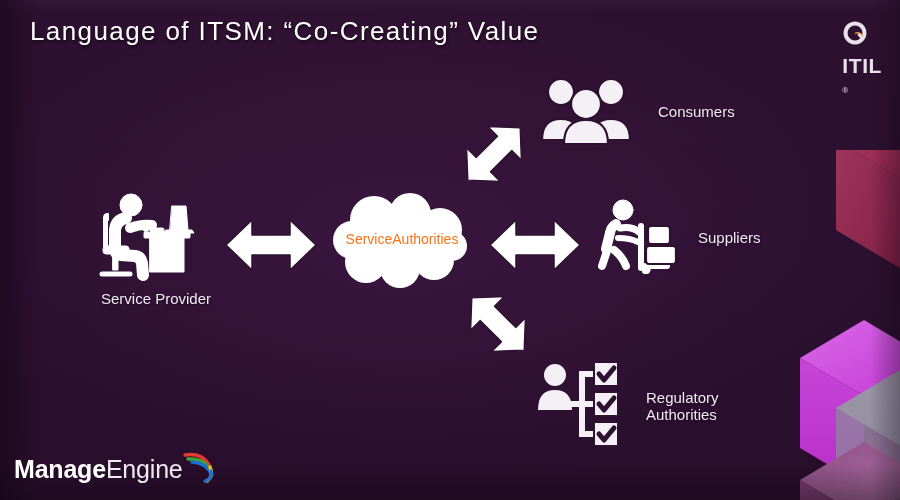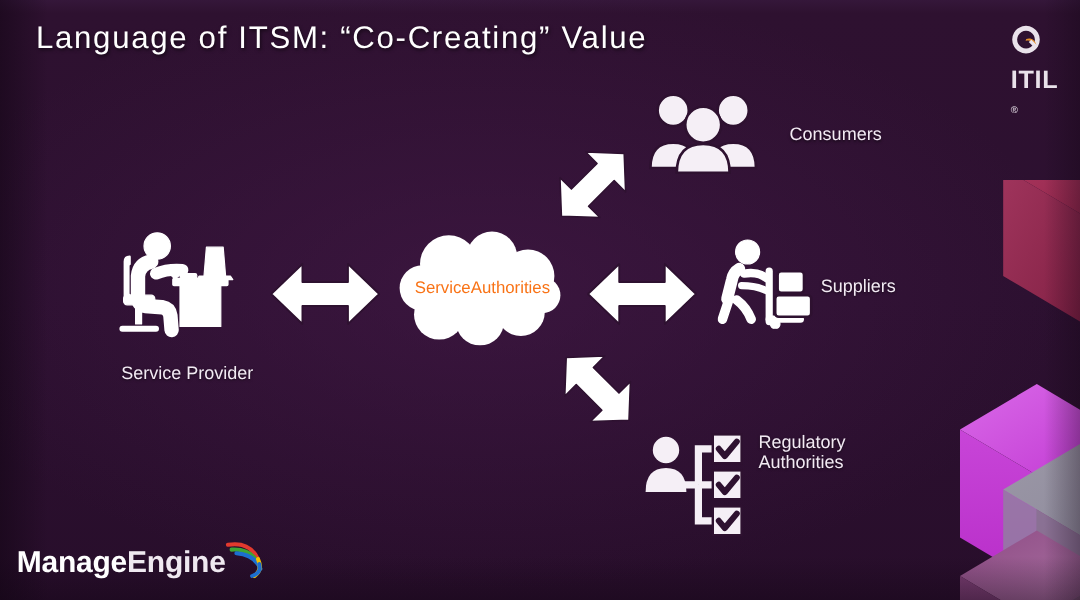--- a/index.html
+++ b/index.html
@@ -91,25 +91,25 @@
     text-shadow: 0 1px 2px rgba(0,0,0,0.5);
     white-space: pre-line;
     line-height: 1.15;
   }
   .node-sp {
     left: 86px;
     top: 186px;
     width: 140px;
     text-align: center;
   }
-  .node-sp .node-label { margin-top: 12px; }
+  .node-sp .node-label { margin-top: 0; }
 
   .node-consumers { left: 540px; top: 74px; display: flex; align-items: center; gap: 26px; }
-  .node-suppliers { left: 598px; top: 198px; display: flex; align-items: center; }
-  .node-regulatory { left: 532px; top: 360px; display: flex; align-items: flex-start; }
+  .node-suppliers { left: 598px; top: 198px; display: flex; align-items: center; gap: 14px; }
+  .node-regulatory { left: 532px; top: 360px; display: flex; align-items: center; gap: 14px; }
 
   
   .cloud-wrap {
     position: absolute;
     left: 328px;
     top: 192px;
     width: 148px;
     height: 96px;
   }
   .cloud-text {
@@ -143,21 +143,21 @@
     margin-top: 19px;
   }
   .me-manage {
     font-size: 25px;
     font-weight: bold;
     color: #ffffff;
     letter-spacing: -0.2px;
   }
   .me-engine {
     font-size: 25px;
-    font-weight: bold;
+    font-weight: normal;
     color: #efe9f0;
     letter-spacing: -0.2px;
   }
   .me-swoosh { margin-left: -2px; margin-bottom: 3px; }
 </style>
 </head>
 <body>
 
 <div class="slide">
 

